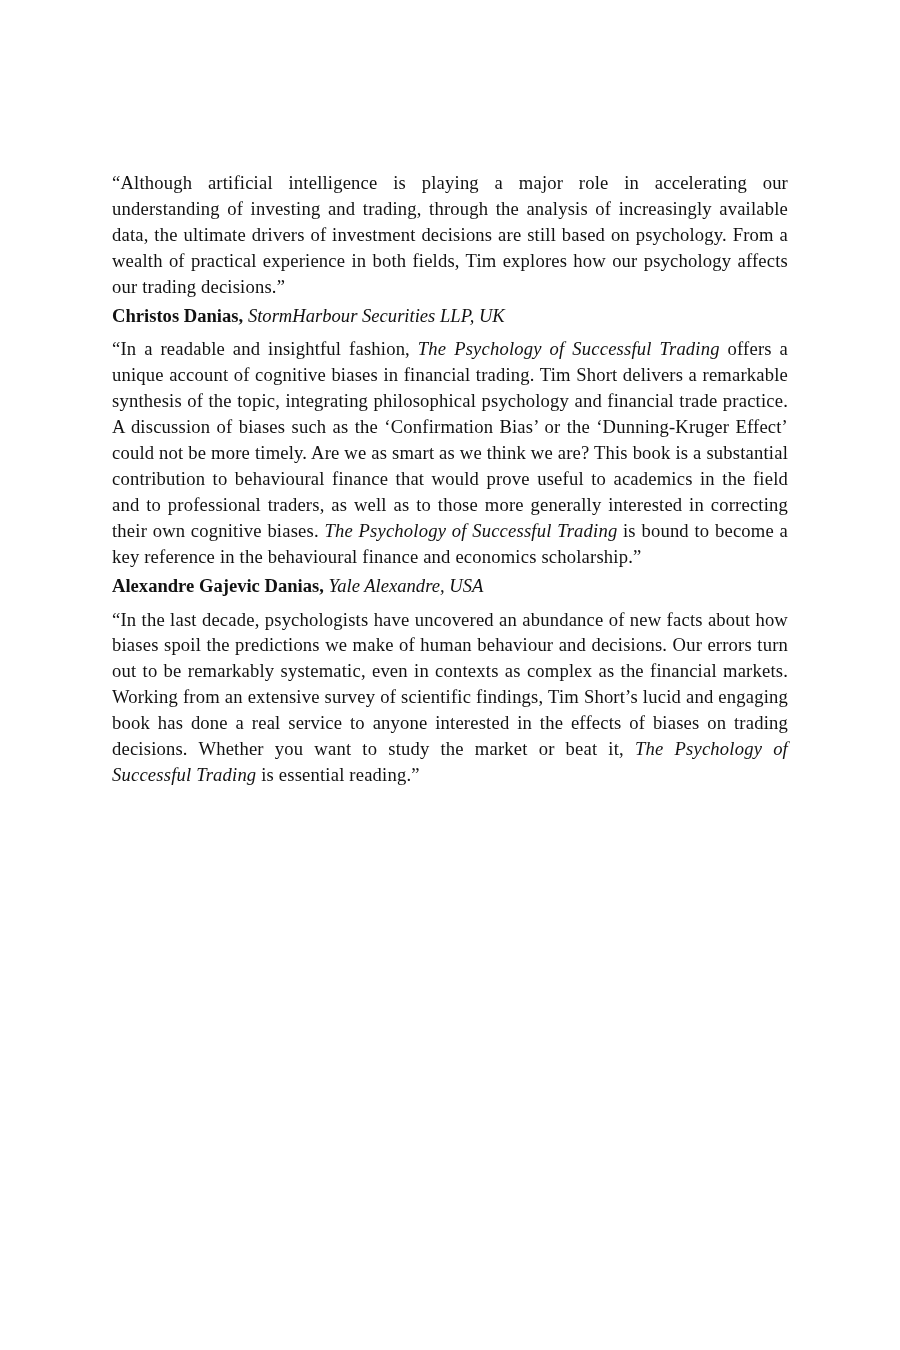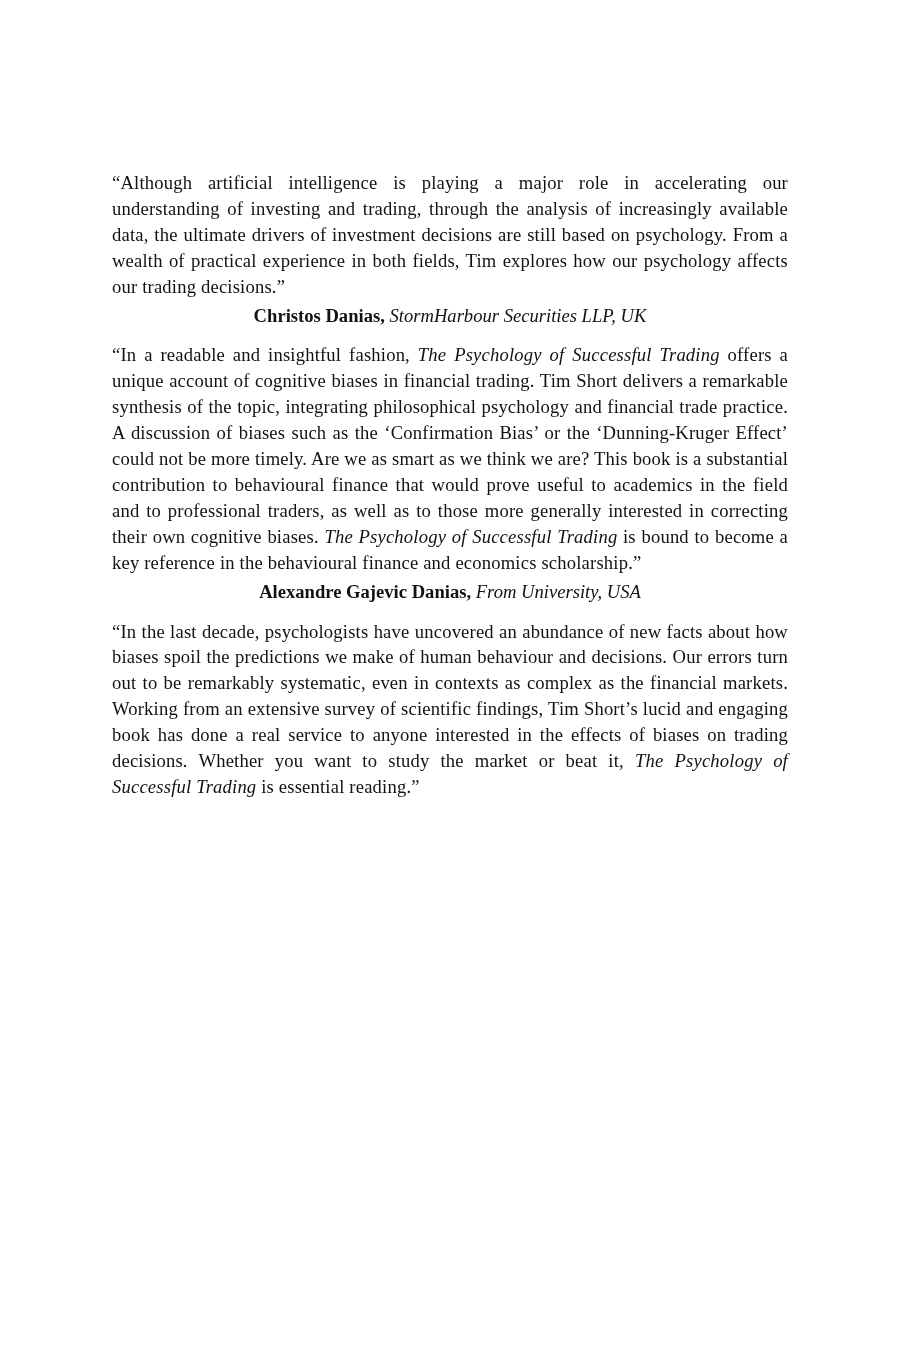--- a/index.html
+++ b/index.html
@@ -30,21 +30,21 @@
     position: absolute;
     left: 112px;
     top: 170px;
     width: 676px;
   }
 
   .endorsement {
     margin: 0 0 0 0;
   }
   .endorsement + .endorsement {
-    margin-top: 14px;
+    margin-top: 8px;
   }
 
   .quote-body {
     margin: 0;
     font-size: 18.6px;
     line-height: 25.9px;
     text-align: justify;
     text-justify: inter-word;
     hyphens: manual;
     letter-spacing: 0.01em;
@@ -52,21 +52,21 @@
   }
 
   .quote-body .title {
     font-style: italic;
   }
 
   .attribution {
     margin: 3px 0 0 0;
     font-size: 18.6px;
     line-height: 25.9px;
-    text-align: center;
+    text-align: left;
     color: #121212;
   }
 
   .attribution .person {
     font-weight: bold;
   }
 
   .attribution .affiliation {
     font-style: italic;
   }
@@ -77,21 +77,21 @@
 <div class="page">
   <div class="content">
 
     <div class="endorsement">
       <p class="quote-body"><span>“Although artificial intelligence is playing a major role in accelerating our understanding of investing and trading, through the analysis of increasingly available data, the ultimate drivers of investment decisions are still based on psychology. From a wealth of practical experience in both fields, Tim explores how our psychology affects our trading decisions.”</span></p>
       <p class="attribution"><span class="person">Christos Danias,</span> <span class="affiliation">StormHarbour Securities LLP, UK</span></p>
     </div>
 
     <div class="endorsement">
       <p class="quote-body"><span>“In a readable and insightful fashion, </span><span class="title">The Psychology of Successful Trading</span><span> offers a unique account of cognitive biases in financial trading. Tim Short delivers a remarkable synthesis of the topic, integrating philosophical psychology and financial trade practice. A discussion of biases such as the ‘Confirmation Bias’ or the ‘Dunning-Kruger Effect’ could not be more timely. Are we as smart as we think we are? This book is a substantial contribution to behavioural finance that would prove useful to academics in the field and to professional traders, as well as to those more generally interested in correcting their own cognitive biases. </span><span class="title">The Psychology of Successful Trading</span><span> is bound to become a key reference in the behavioural finance and economics scholarship.”</span></p>
-      <p class="attribution"><span class="person">Alexandre Gajevic Danias,</span> <span class="affiliation">From University, USA</span></p>
+      <p class="attribution"><span class="person">Alexandre Gajevic Danias,</span> <span class="affiliation">Yale Alexandre, USA</span></p>
     </div>
 
     <div class="endorsement">
       <p class="quote-body"><span>“In the last decade, psychologists have uncovered an abundance of new facts about how biases spoil the predictions we make of human behaviour and decisions. Our errors turn out to be remarkably systematic, even in contexts as complex as the financial markets. Working from an extensive survey of scientific findings, Tim Short’s lucid and engaging book has done a real service to anyone interested in the effects of biases on trading decisions. Whether you want to study the market or beat it, </span><span class="title">The Psychology of Successful Trading</span><span> is essential reading.”</span></p>
     </div>
 
   </div>
 </div>
 
 </body></html>

